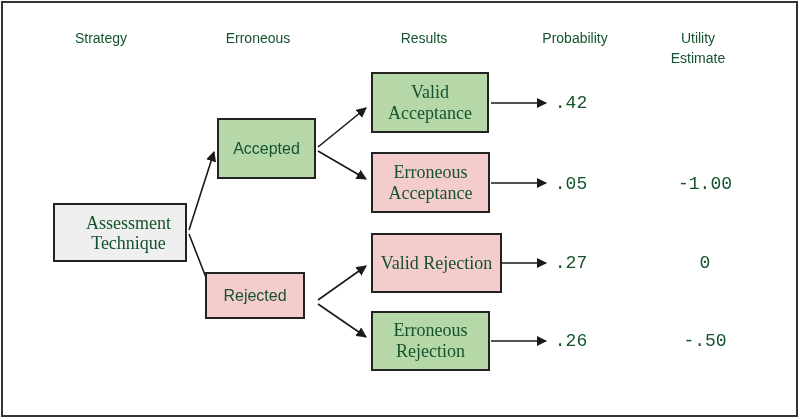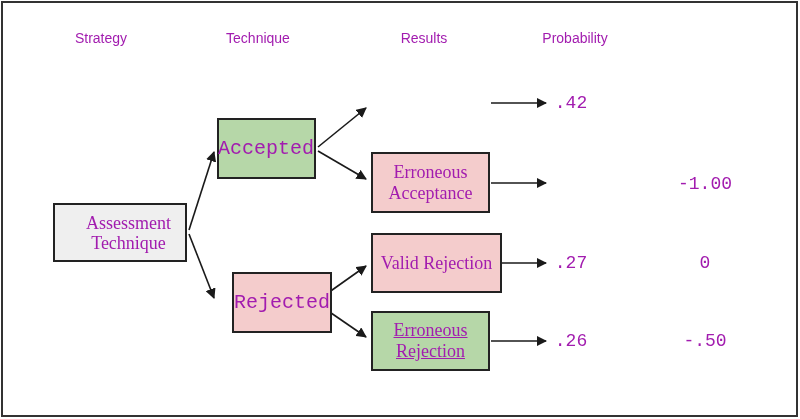--- a/index.html
+++ b/index.html
@@ -1,18 +1,18 @@
 <!DOCTYPE html>
 <html><head>
 <meta charset="utf-8">
 <style>
   html,body{margin:0;padding:0;background:#ffffff;}
   #canvas{
     position:relative;width:800px;height:419px;background:#ffffff;
-    font-family:"Liberation Sans",sans-serif;color:#a21caf;overflow:hidden;
+    font-family:"Liberation Sans",sans-serif;color:#14532d;overflow:hidden;
   }
   #frame{
     position:absolute;left:1px;top:1px;right:2px;bottom:2px;
     border:2px solid #333;pointer-events:none;
   }
   .col-header{
     position:absolute;top:28px;width:100px;height:40px;
     font-size:14px;line-height:20px;text-align:center;
     font-family:"Liberation Sans",sans-serif;white-space:pre-line;
   }
@@ -21,24 +21,24 @@
   #hdr-results{left:374px;}
   #hdr-probability{left:525px;}
   #hdr-utility{left:648px;}
   .node{
     position:absolute;box-sizing:border-box;border:2px solid #222;
     display:flex;align-items:center;justify-content:center;
     text-align:center;
   }
   .node .lbl{display:block;}
   .serif{font-family:"Liberation Serif",serif;font-size:18px;line-height:21px;}
-  .sans-node{font-family:Liberation Mono, monospace;font-size:20px;line-height:20px;justify-content:flex-end;}
+  .sans-node{font-family:Liberation Sans, sans-serif;font-size:16px;line-height:20px;}
   #node-root{left:53px;top:203px;width:134px;height:59px;line-height:20px;padding-left:17px;}
   #node-accepted{left:217px;top:118px;width:99px;height:61px;}
-  #node-rejected{left:232px;top:272px;width:100px;height:61px;}
+  #node-rejected{left:205px;top:272px;width:100px;height:47px;}
   #node-res0{left:371px;top:72px;width:118px;height:61px;}
   #node-res1{left:371px;top:152px;width:119px;height:61px;}
   #node-res2{left:371px;top:233px;width:131px;height:60px;}
   #node-res3{left:371px;top:311px;width:119px;height:60px;}
   .val{
     position:absolute;height:22px;display:flex;align-items:center;justify-content:center;
     font-family:Liberation Mono, monospace;font-size:18px;
   }
   .prob{left:531px;width:80px;}
   .util{left:655px;width:100px;}
@@ -64,46 +64,52 @@
       <line x1="318" y1="300" x2="366" y2="266" marker-end="url(#ah)"></line>
       <line x1="318" y1="304" x2="366" y2="337" marker-end="url(#ah)"></line>
       <line x1="491" y1="103" x2="546" y2="103" marker-end="url(#ah)"></line>
       <line x1="491" y1="183" x2="546" y2="183" marker-end="url(#ah)"></line>
       <line x1="491" y1="263" x2="546" y2="263" marker-end="url(#ah)"></line>
       <line x1="491" y1="341" x2="546" y2="341" marker-end="url(#ah)"></line>
     </g>
   </svg>
 
   <div class="col-header" id="hdr-strategy">Strategy</div>
-  <div class="col-header" id="hdr-decision">Technique</div>
+  <div class="col-header" id="hdr-decision">Erroneous</div>
   <div class="col-header" id="hdr-probability">Probability</div>
   <div class="col-header" id="hdr-results">Results</div>
+  <div class="col-header" id="hdr-utility">Utility
+Estimate</div>
 
   <div class="node serif" id="node-root" style="background-color: rgb(239, 239, 239);">
     <span class="lbl">Assessment Technique</span>
   </div>
 
   <div class="node sans-node" id="node-accepted" style="background-color: rgb(182, 215, 168);">
     <span class="lbl">Accepted</span>
   </div>
   <div class="node sans-node" id="node-rejected" style="background-color: rgb(244, 204, 204);">
     <span class="lbl">Rejected</span>
   </div>
 
+  <div class="node serif" id="node-res0" style="background-color: rgb(182, 215, 168);">
+    <span class="lbl">Valid Acceptance</span>
+  </div>
   <div class="node serif" id="node-res1" style="background-color: rgb(244, 204, 204);">
     <span class="lbl">Erroneous Acceptance</span>
   </div>
   <div class="node serif" id="node-res2" style="background-color: rgb(244, 204, 204);">
     <span class="lbl">Valid Rejection</span>
   </div>
-  <div class="node serif" id="node-res3" style="background-color: rgb(182, 215, 168); text-decoration: underline;">
+  <div class="node serif" id="node-res3" style="background-color: rgb(182, 215, 168);">
     <span class="lbl">Erroneous Rejection</span>
   </div>
 
   <div class="val prob row0">.42</div>
+  <div class="val prob row1">.05</div>
   <div class="val prob row2">.27</div>
   <div class="val prob row3">.26</div>
 
   <div class="val util row1">-1.00</div>
   <div class="val util row2">0</div>
   <div class="val util row3">-.50</div>
 
   <div id="frame"></div>
 </div>
 

